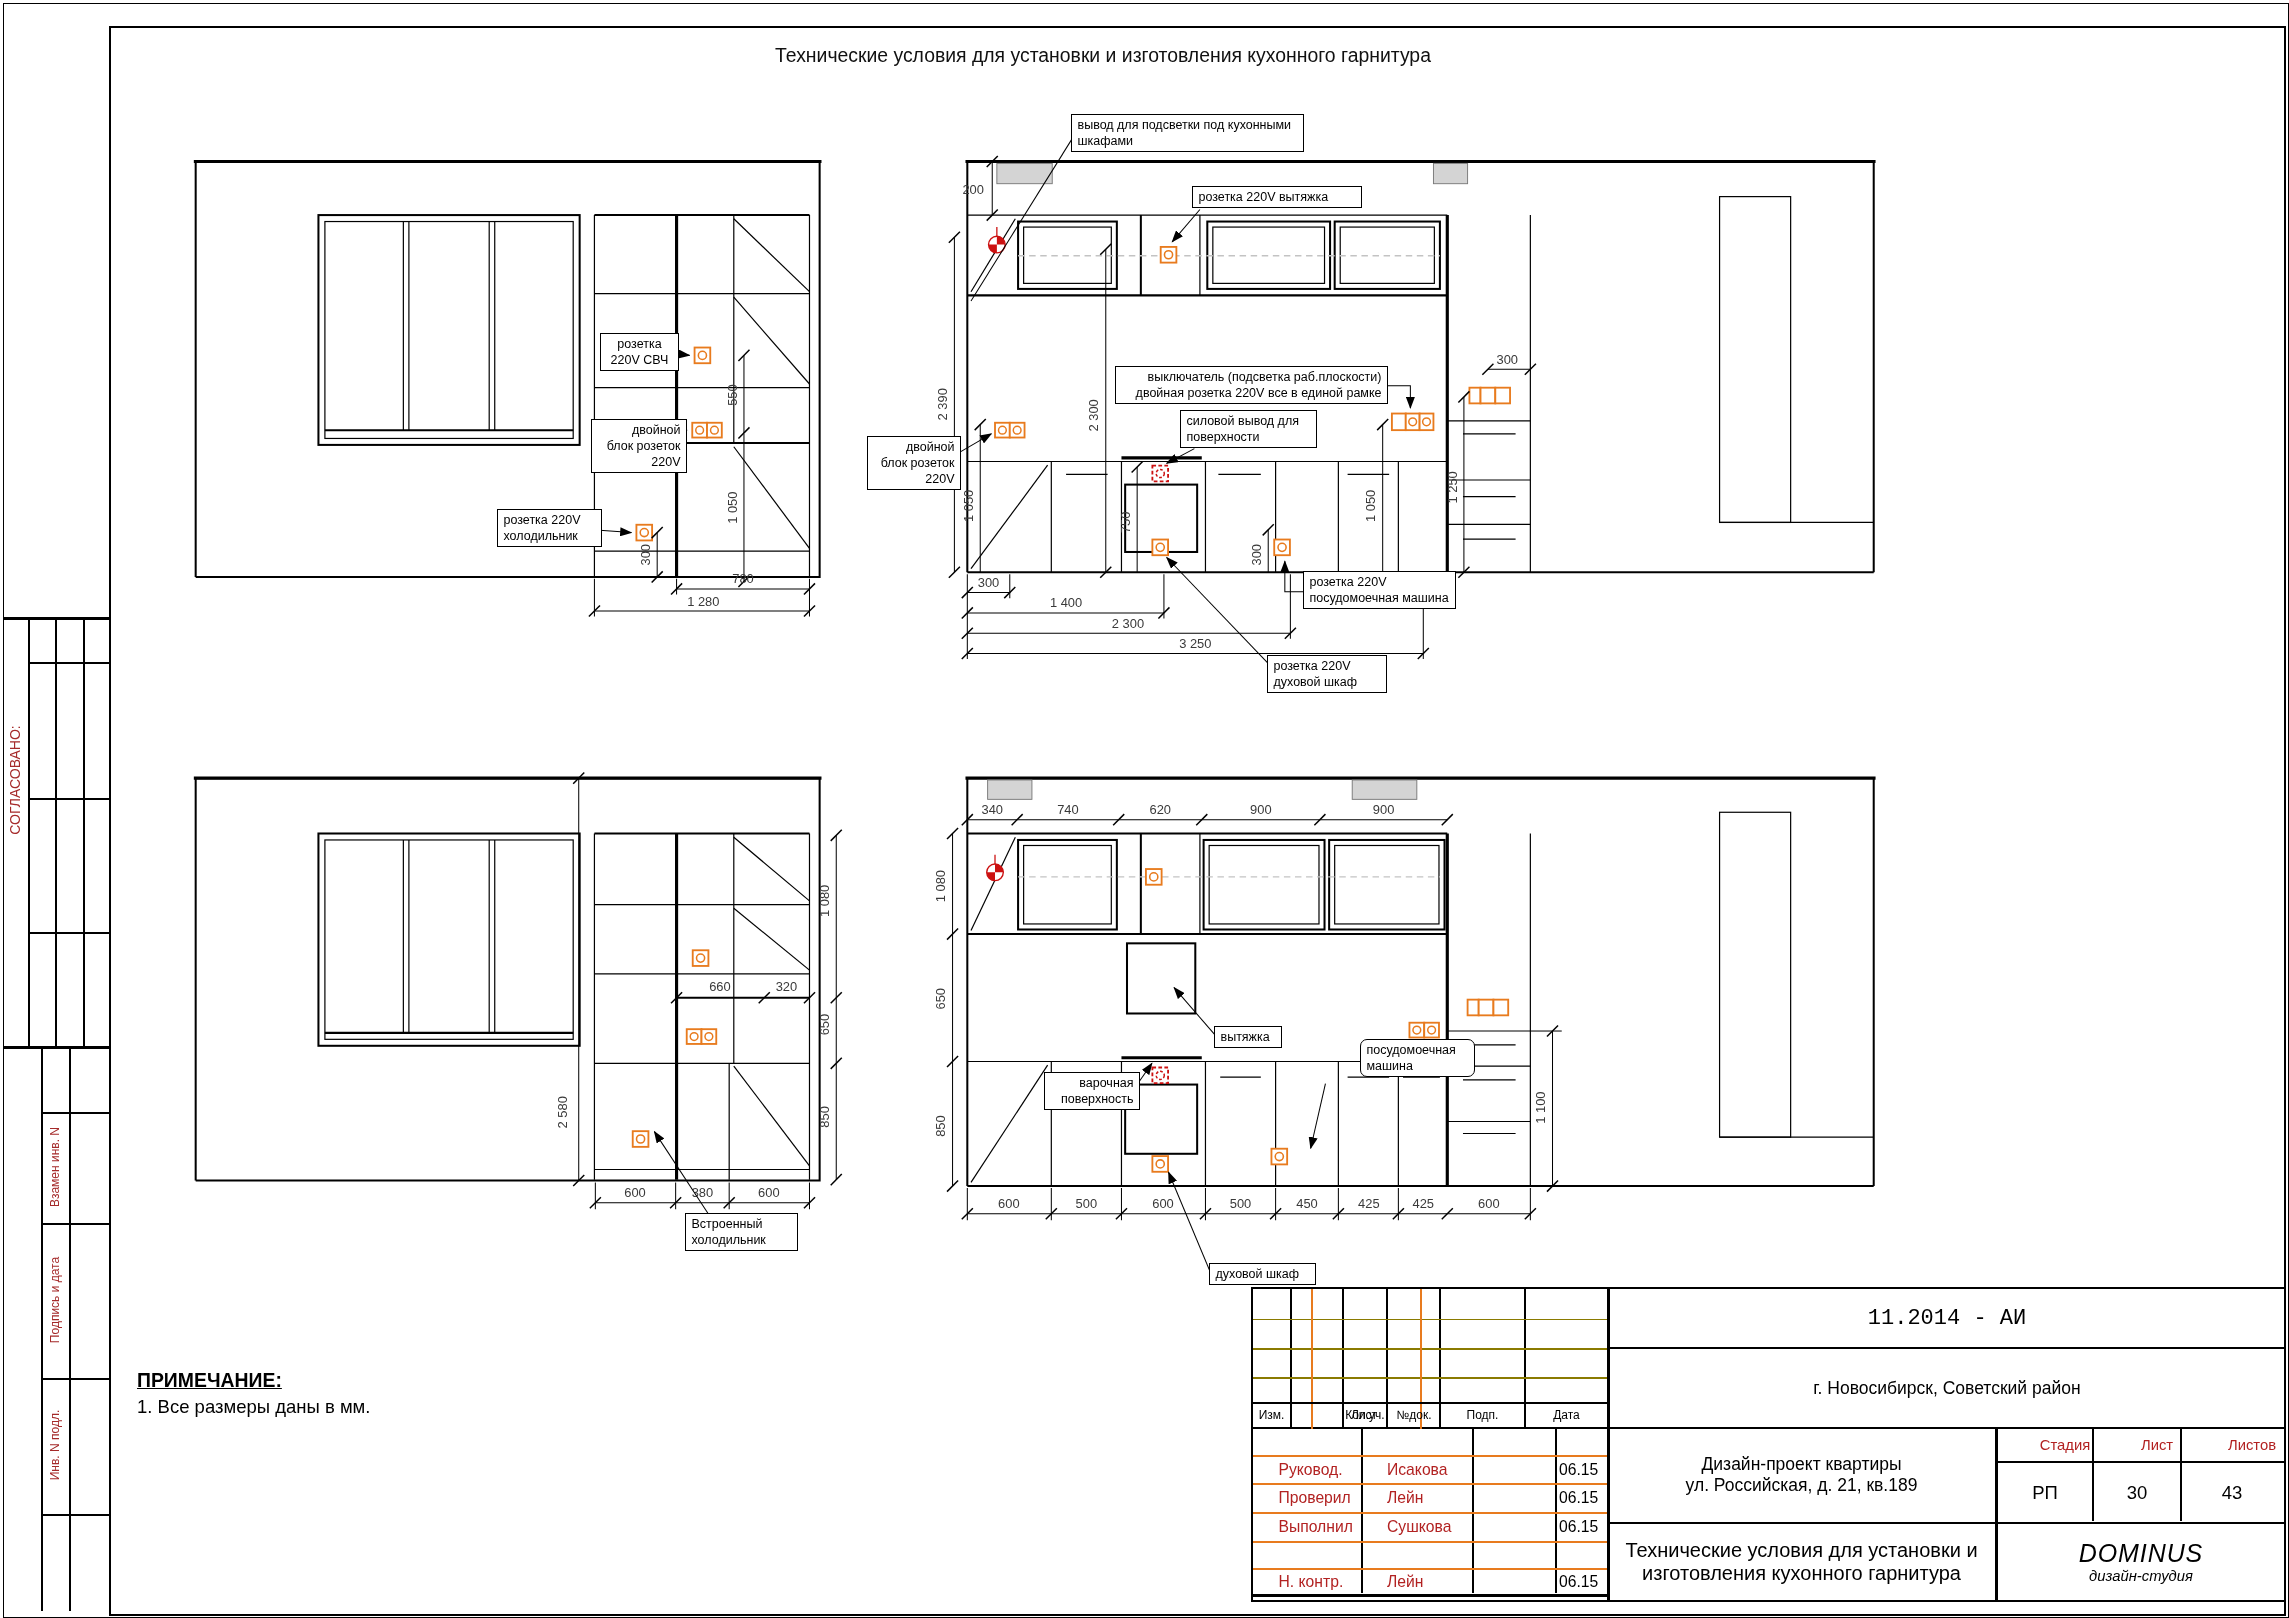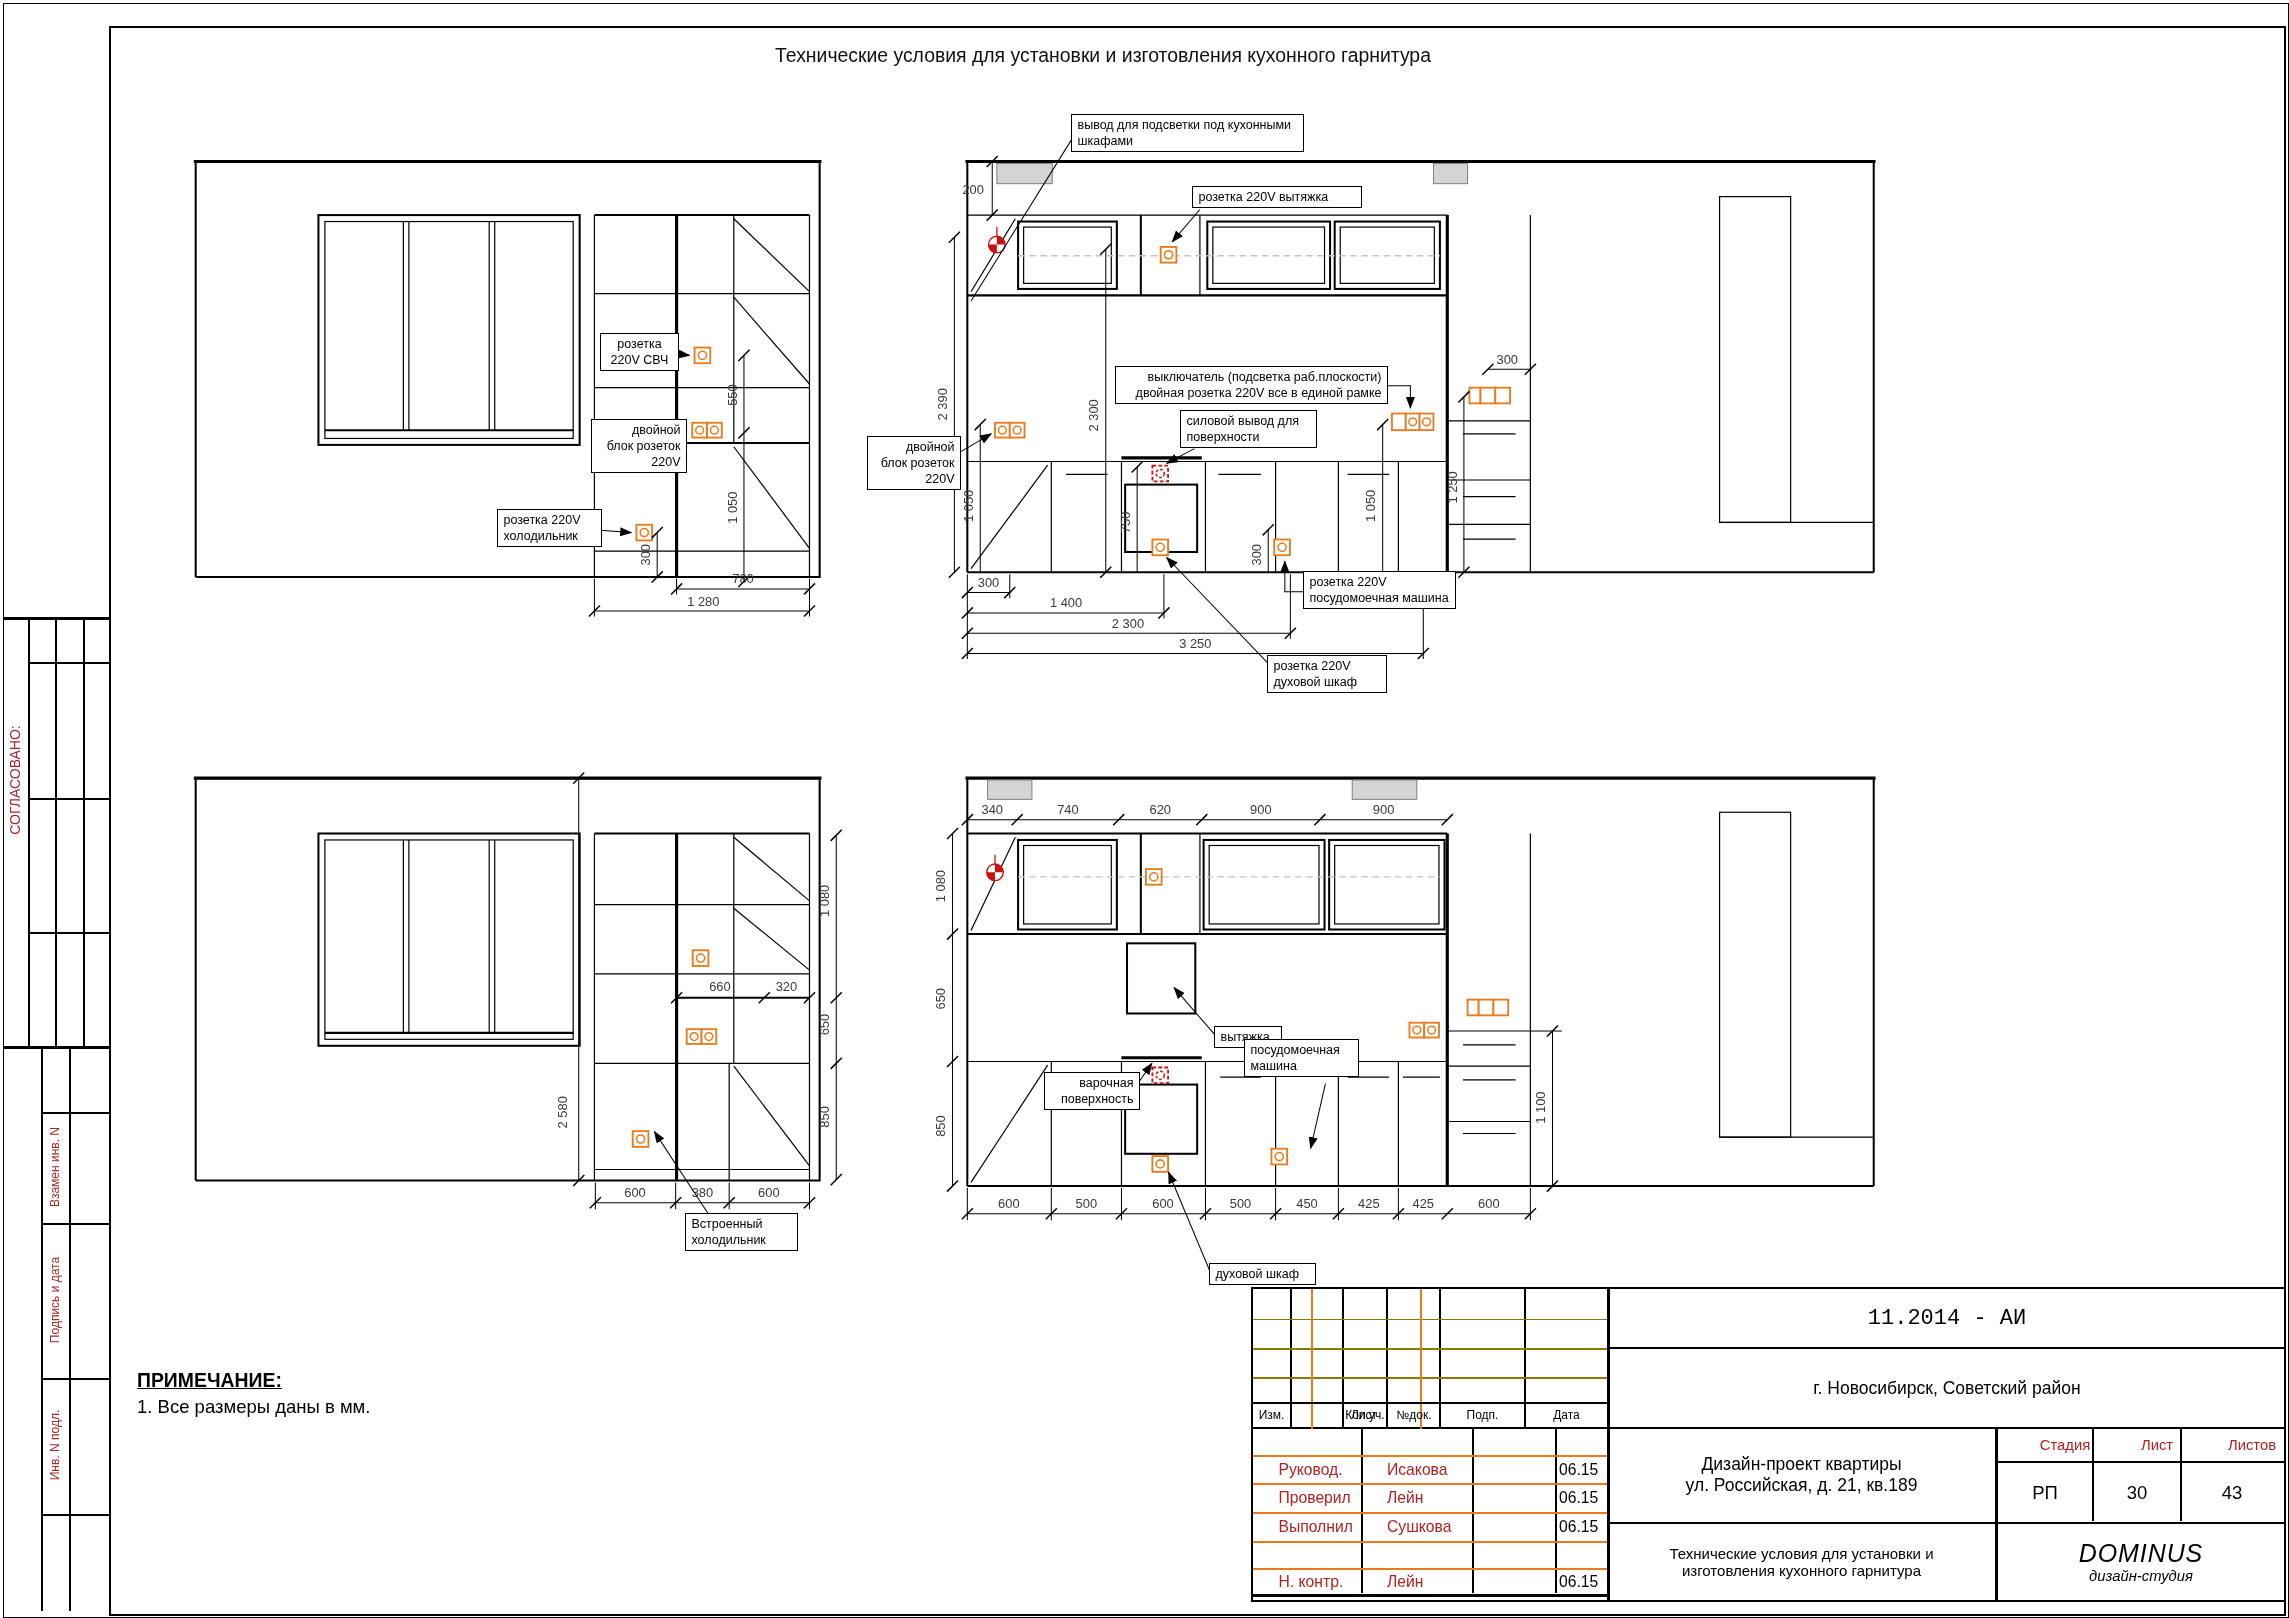--- a/index.html
+++ b/index.html
@@ -517,21 +517,21 @@
 220V</div>
   <div class="callout ta-l" style="left:1303px;top:571px;width:140px;">розетка 220V
 посудомоечная машина</div>
   <div class="callout ta-l" style="left:1267px;top:655px;width:107px;">розетка 220V
 духовой шкаф</div>
 
   <div class="callout ta-l" style="left:685px;top:1213px;width:100px;">Встроенный
 холодильник</div>
 
   <div class="callout ta-l" style="left:1214px;top:1026px;width:55px;">вытяжка</div>
-  <div class="callout ta-l" style="left:1244px;top:1039px;width:102px;">посудомоечная
+  <div class="callout ta-l" style="left:1360px;top:1039px;width:102px;border-radius:7px;">посудомоечная
 машина</div>
   <div class="callout ta-r" style="left:1044px;top:1072px;width:83px;">варочная
 поверхность</div>
   <div class="callout ta-l" style="left:1209px;top:1263px;width:94px;">духовой шкаф</div>
 
   <div class="note">
     <div class="nt">ПРИМЕЧАНИЕ:</div>
     <div class="nl">1. Все размеры даны в мм.</div>
   </div>
 
@@ -610,21 +610,21 @@
     <div class="cell" style="left:357px;top:0;width:674px;height:58px;font-size:22px;font-family:Liberation Mono, monospace;">11.2014 - АИ</div>
     <div class="cell" style="left:357px;top:60px;width:674px;height:78px;font-size:17.5px;">г. Новосибирск, Советский район</div>
     <div class="cell" style="left:357px;top:140px;width:383px;height:92px;font-size:17.5px;">Дизайн-проект квартиры
 ул. Российская, д. 21, кв.189</div>
     <div class="cell red" style="left:745px;top:140px;width:94px;height:31px;font-size:14.8px;">Стадия</div>
     <div class="cell red" style="left:841px;top:140px;width:86px;height:31px;font-size:14.8px;">Лист</div>
     <div class="cell red" style="left:928px;top:140px;width:102px;height:31px;font-size:14.8px;">Листов</div>
     <div class="cell" style="left:745px;top:174px;width:94px;height:59px;font-size:18.5px;">РП</div>
     <div class="cell" style="left:841px;top:174px;width:86px;height:59px;font-size:18.5px;">30</div>
     <div class="cell" style="left:928px;top:174px;width:102px;height:59px;font-size:18.5px;">43</div>
-    <div class="cell" style="left:357px;top:234px;width:383px;height:77px;font-size:15px;">Технические условия для установки и
+    <div class="cell" style="left:357px;top:234px;width:383px;height:77px;font-size:20px;">Технические условия для установки и
 изготовления кухонного гарнитура</div>
     <div class="cell" style="left:745px;top:234px;width:286px;height:77px;flex-direction:column;">
       <div class="studio-name">DOMINUS</div>
       <div class="studio-sub">дизайн-студия</div>
     </div>
   </div>
 
 </div>
 
 

